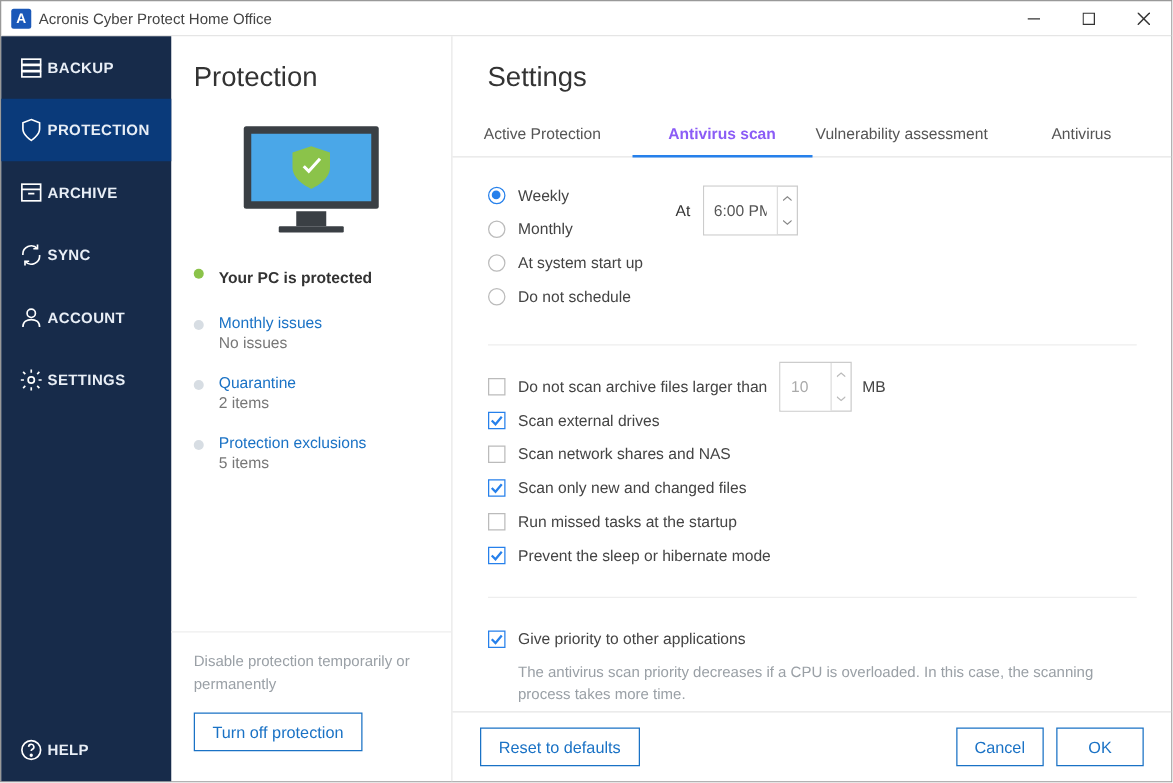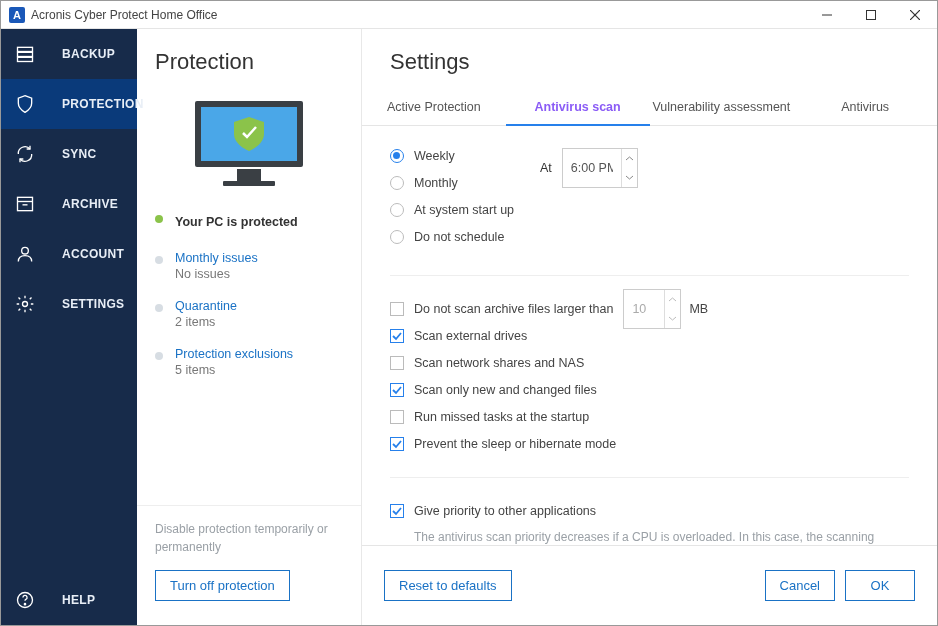--- a/index.html
+++ b/index.html
@@ -7,21 +7,21 @@
   .window { width: 938px; height: 626px; border: 1px solid #999; display: flex; flex-direction: column; background: #fff; }
   .titlebar { height: 28px; display: flex; align-items: center; padding: 0 0 0 8px; border-bottom: 1px solid #e5e5e5; }
   .titlebar .app-icon { width: 16px; height: 16px; background: #1a58b8; color: #fff; display: flex; align-items: center; justify-content: center; font-weight: bold; font-size: 11px; border-radius: 2px; margin-right: 6px; }
   .titlebar .title { font-size: 12px; color: #444; flex: 1; }
   .titlebar .win-controls { display: flex; }
   .titlebar .win-btn { width: 44px; height: 28px; display: flex; align-items: center; justify-content: center; cursor: pointer; }
   .titlebar .win-btn svg { width: 10px; height: 10px; }
   .body { flex: 1; display: flex; min-height: 0; }
   .sidebar { width: 136px; background: #172b4a; color: #fff; display: flex; flex-direction: column; }
   .sidebar .nav { flex: 1; }
-  .nav-item { height: 50px; display: flex; align-items: center; padding: 0 14px; gap: 27px; font-size: 12px; font-weight: 600; letter-spacing: 0.3px; color: #e8eef6; cursor: pointer; }
+  .nav-item { height: 50px; display: flex; align-items: center; padding: 0 14px; gap: 3px; font-size: 12px; font-weight: 600; letter-spacing: 0.3px; color: #e8eef6; cursor: pointer; }
   .nav-item.active { background: #0a3a7a; }
   .nav-item .icon { width: 20px; height: 20px; display: flex; align-items: center; justify-content: center; }
   .nav-item .icon svg { width: 20px; height: 20px; }
   .panel { width: 225px; border-right: 1px solid #e8e8e8; padding: 20px 0 0 0; display: flex; flex-direction: column; }
   .panel h1 { font-size: 22px; font-weight: 400; margin: 0 0 22px 18px; color: #333; }
   .monitor-area { display: flex; justify-content: center; margin-bottom: 20px; }
   .status-line { display: flex; padding-left: 18px; margin-bottom: 22px; }
   .status-dot { width: 8px; height: 8px; border-radius: 50%; background: #8bc34a; margin-right: 12px; }
   .status-line .txt { font-weight: 600; font-size: 12.5px; }
   .info-item { padding: 0 0 0 38px; margin-bottom: 18px; position: relative; }
@@ -51,21 +51,21 @@
   .spin-field.small input { width: 40px; color: #aaa; }
   .spin-btns { border-left: 1px solid #ddd; display: flex; flex-direction: column; width: 16px; }
   .spin-btns span { flex: 1; display: flex; align-items: center; justify-content: center; cursor: pointer; }
   .spin-btns svg { width: 7px; height: 5px; }
   hr.sep { border: none; border-top: 1px solid #eee; margin: 22px 0; }
   .check { width: 14px; height: 14px; border: 1.5px solid #bbb; margin-right: 10px; display: inline-flex; align-items: center; justify-content: center; }
   .check.checked { border-color: #2680eb; background: #fff; }
   .check.checked svg { width: 10px; height: 10px; }
   .unit { margin-left: 8px; font-size: 12.5px; }
   .hint { color: #9aa0a6; font-size: 12px; margin: 6px 0 0 24px; line-height: 1.5; }
-  .footer { border-top: 1px solid #e5e5e5; padding: 24px 22px; display: flex; align-items: flex-start; }
+  .footer { border-top: 1px solid #e5e5e5; padding: 12px 22px; display: flex; align-items: flex-start; }
   .footer .spacer { flex: 1; }
   .footer .btn { min-width: 70px; text-align: center; }
   .footer .btn + .btn { margin-left: 10px; }
 </style>
 </head>
 <body>
 
 <div class="window">
 
   <div class="titlebar">
@@ -109,36 +109,36 @@
           <span class="icon">
               <svg viewBox="0 0 24 24" fill="none" stroke="#fff" stroke-width="1.6">
                 <path d="M12 2 L20 5 V11 C20 17 12 22 12 22 C12 22 4 17 4 11 V5 Z"></path>
               </svg>
             </span>
           <span>PROTECTION</span>
         </div>
         <div class="nav-item">
           <span class="icon">
               <svg viewBox="0 0 24 24" fill="none" stroke="#fff" stroke-width="1.6">
+                <rect x="3" y="4" width="18" height="16"></rect>
+                <line x1="3" y1="9" x2="21" y2="9"></line>
+                <line x1="9" y1="13" x2="15" y2="13"></line>
+              </svg>
+            </span>
+          <span>ARCHIVE</span>
+        </div>
+        <div class="nav-item">
+          <span class="icon">
+              <svg viewBox="0 0 24 24" fill="none" stroke="#fff" stroke-width="1.6">
                 <path d="M4 12 A8 8 0 0 1 18 6 M20 12 A8 8 0 0 1 6 18"></path>
                 <polyline points="18,2 18,6 14,6"></polyline>
                 <polyline points="6,22 6,18 10,18"></polyline>
               </svg>
             </span>
           <span>SYNC</span>
-        </div>
-        <div class="nav-item">
-          <span class="icon">
-              <svg viewBox="0 0 24 24" fill="none" stroke="#fff" stroke-width="1.6">
-                <rect x="3" y="4" width="18" height="16"></rect>
-                <line x1="3" y1="9" x2="21" y2="9"></line>
-                <line x1="9" y1="13" x2="15" y2="13"></line>
-              </svg>
-            </span>
-          <span>ARCHIVE</span>
         </div>
         <div class="nav-item">
           <span class="icon">
               <svg viewBox="0 0 24 24" fill="none" stroke="#fff" stroke-width="1.6">
                 <circle cx="12" cy="8" r="4"></circle>
                 <path d="M4 21 C4 16 8 14 12 14 C16 14 20 16 20 21"></path>
               </svg>
             </span>
           <span>ACCOUNT</span>
         </div>

